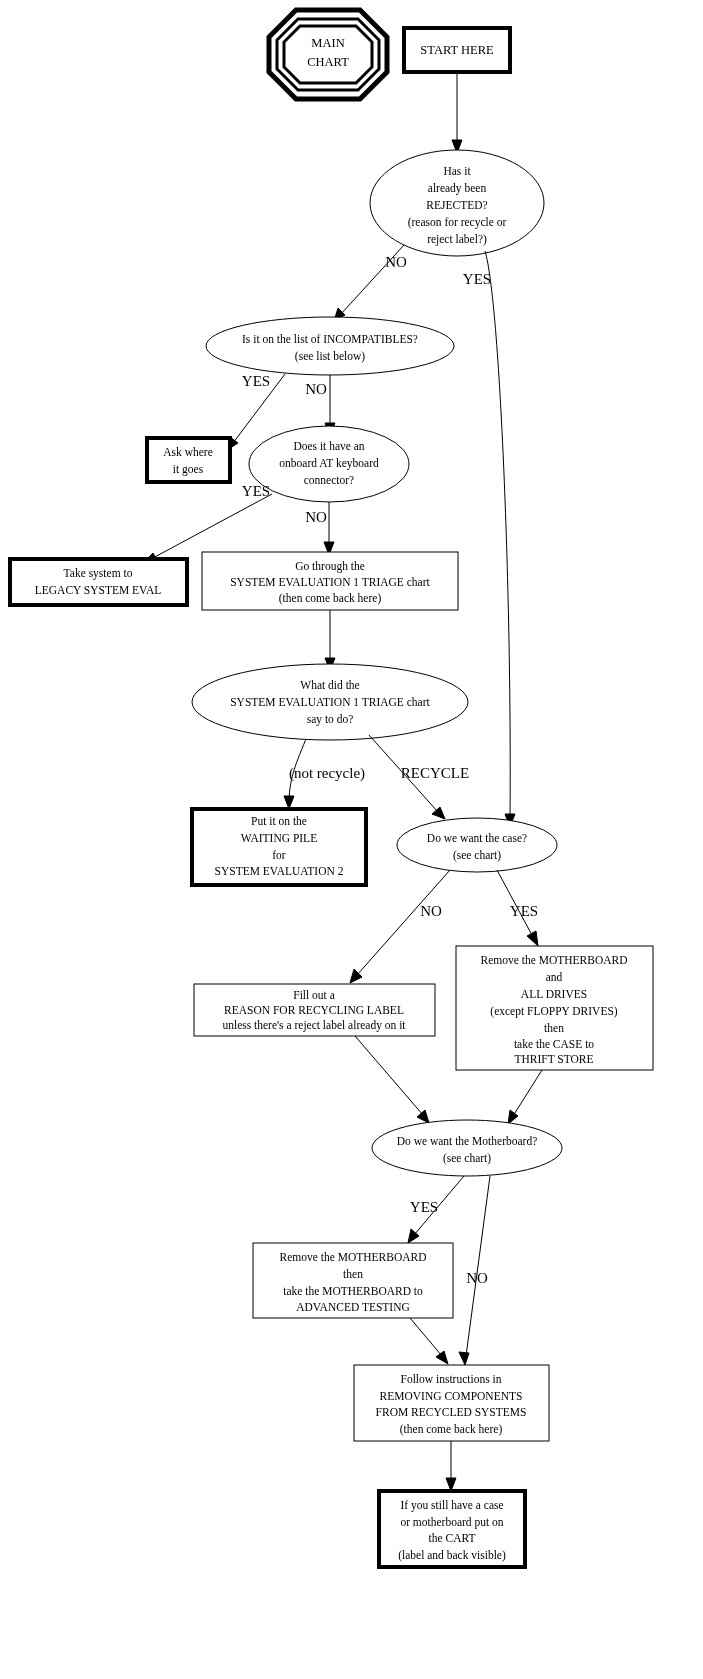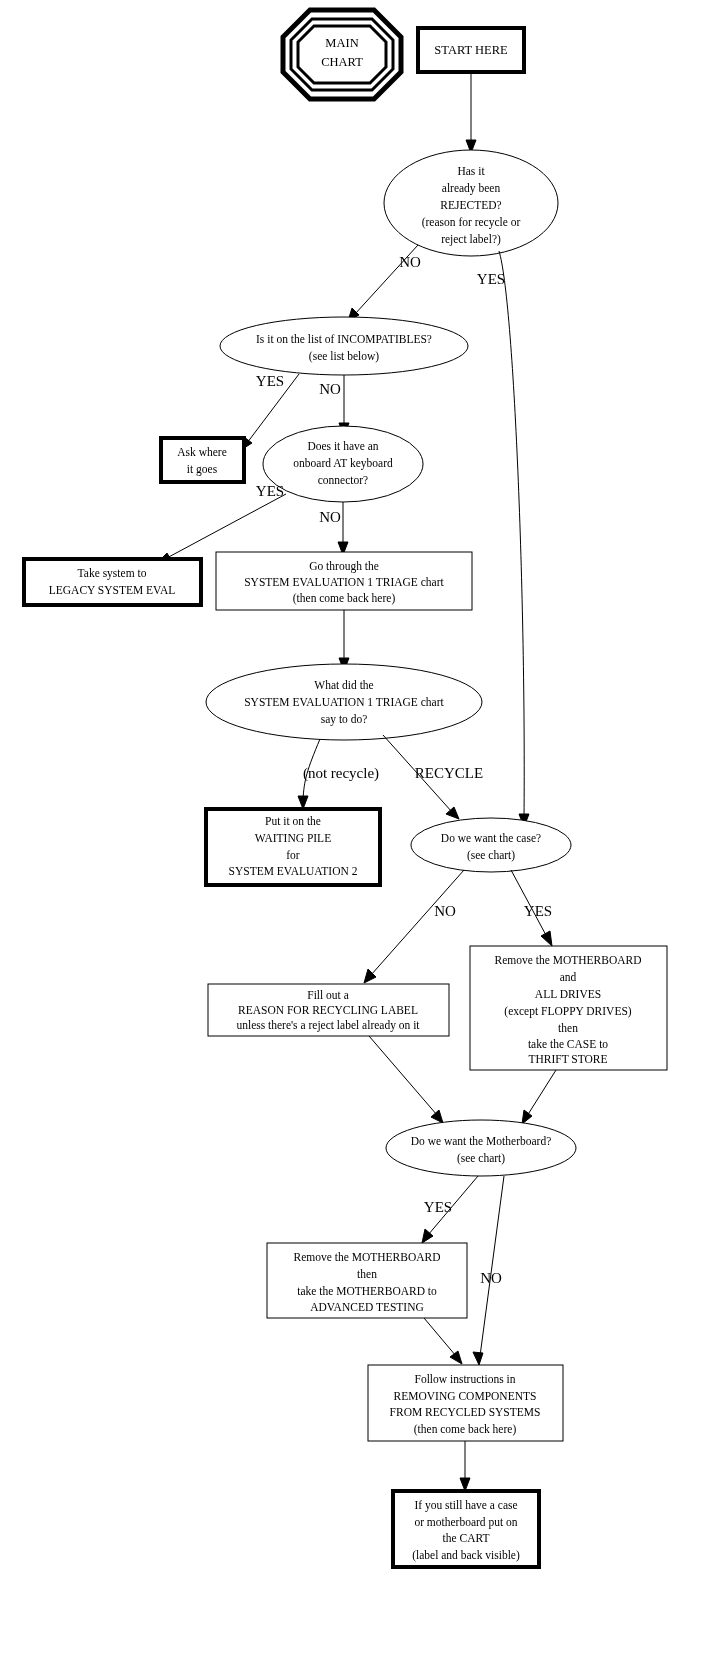--- a/index.html
+++ b/index.html
@@ -11,21 +11,20 @@
     width: 703px;
     height: 1679px;
     font-family: "Liberation Serif", "DejaVu Serif", serif;
     color: #000000;
     overflow: hidden;
   }
   #chart-root {
     position: relative;
     width: 630px;
     height: 1679px;
-    margin-left: 14px;
   }
   svg.flow {
     display: block;
     width: 703px;
     height: 1679px;
   }
   .node-shape {
     fill: #ffffff;
     stroke: #000000;
     stroke-width: 1;

